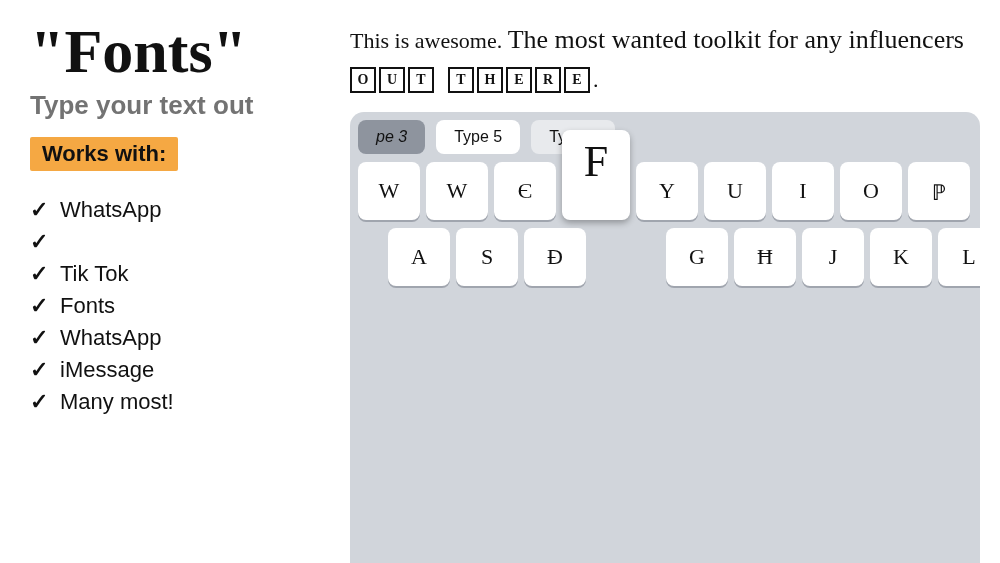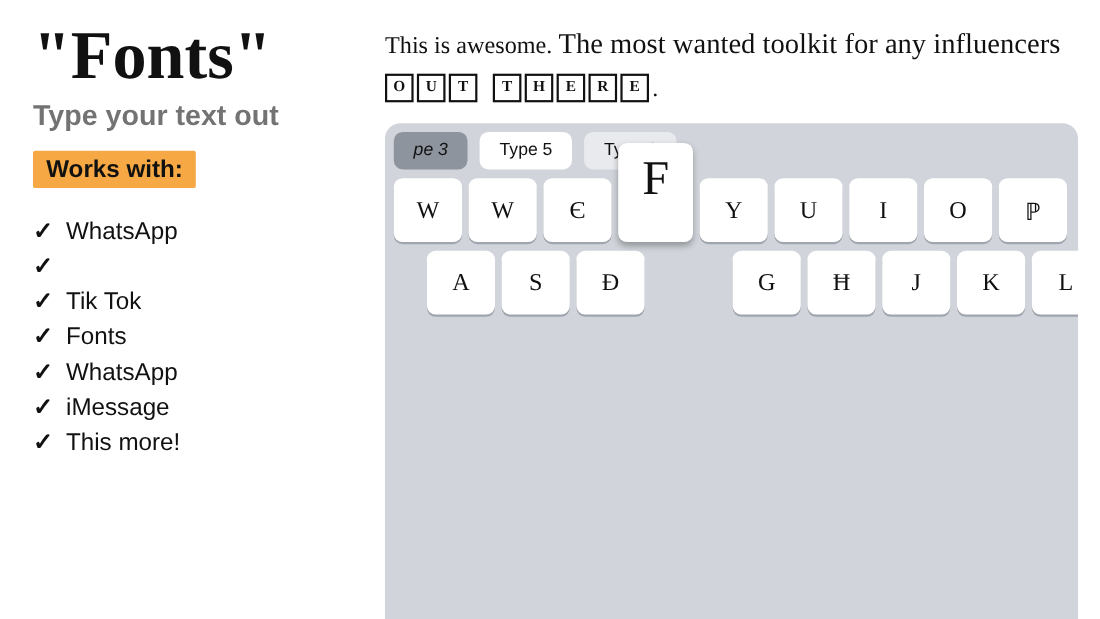--- a/index.html
+++ b/index.html
@@ -218,21 +218,21 @@
     <li>
       <span class="check-icon">✓</span>
       <span>WhatsApp</span>
     </li>
     <li>
       <span class="check-icon">✓</span>
       <span>iMessage</span>
     </li>
     <li>
       <span class="check-icon">✓</span>
-      <span>This more!</span>
+      <span>Many most!</span>
     </li>
   </ul>
 </div>
 
 <div class="right-panel">
 
   <div class="preview-text">
     <span class="preview-normal">This is awesome. </span><span class="preview-cursive">The most wanted toolkit for any influencers</span>
     <br>
     <span style="display:inline-flex; align-items:center; gap:3px; margin-top:4px;">

